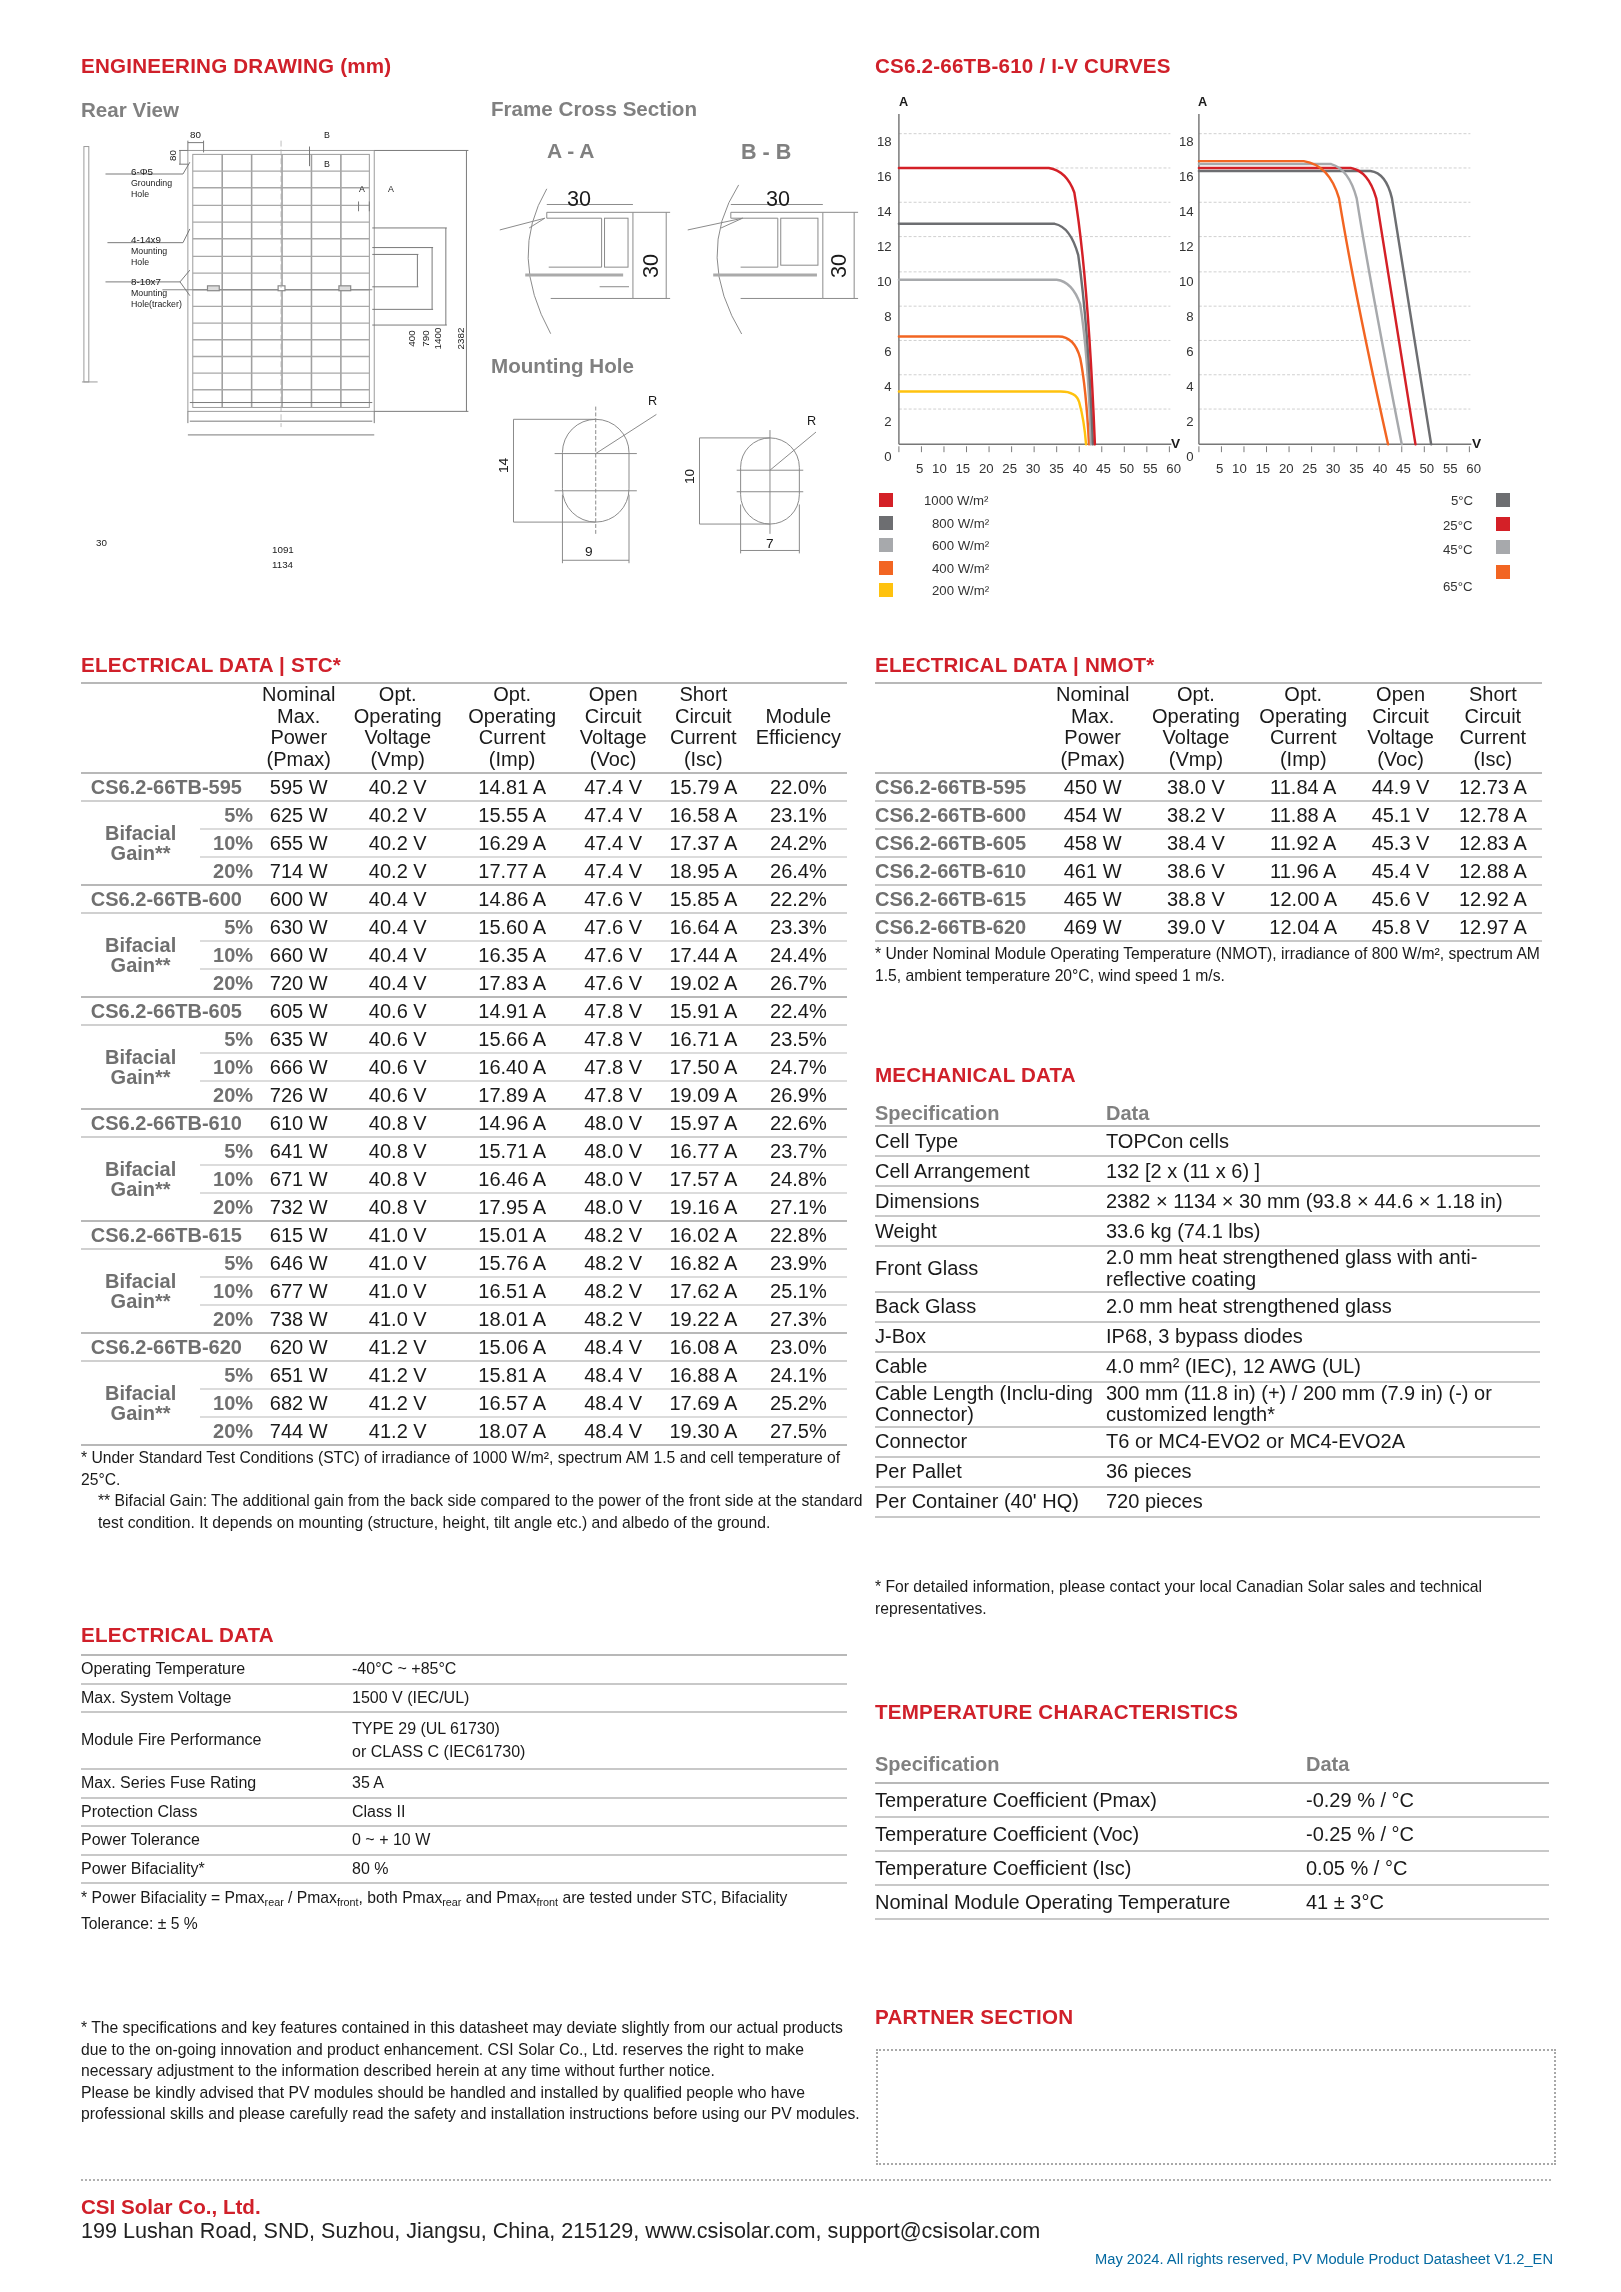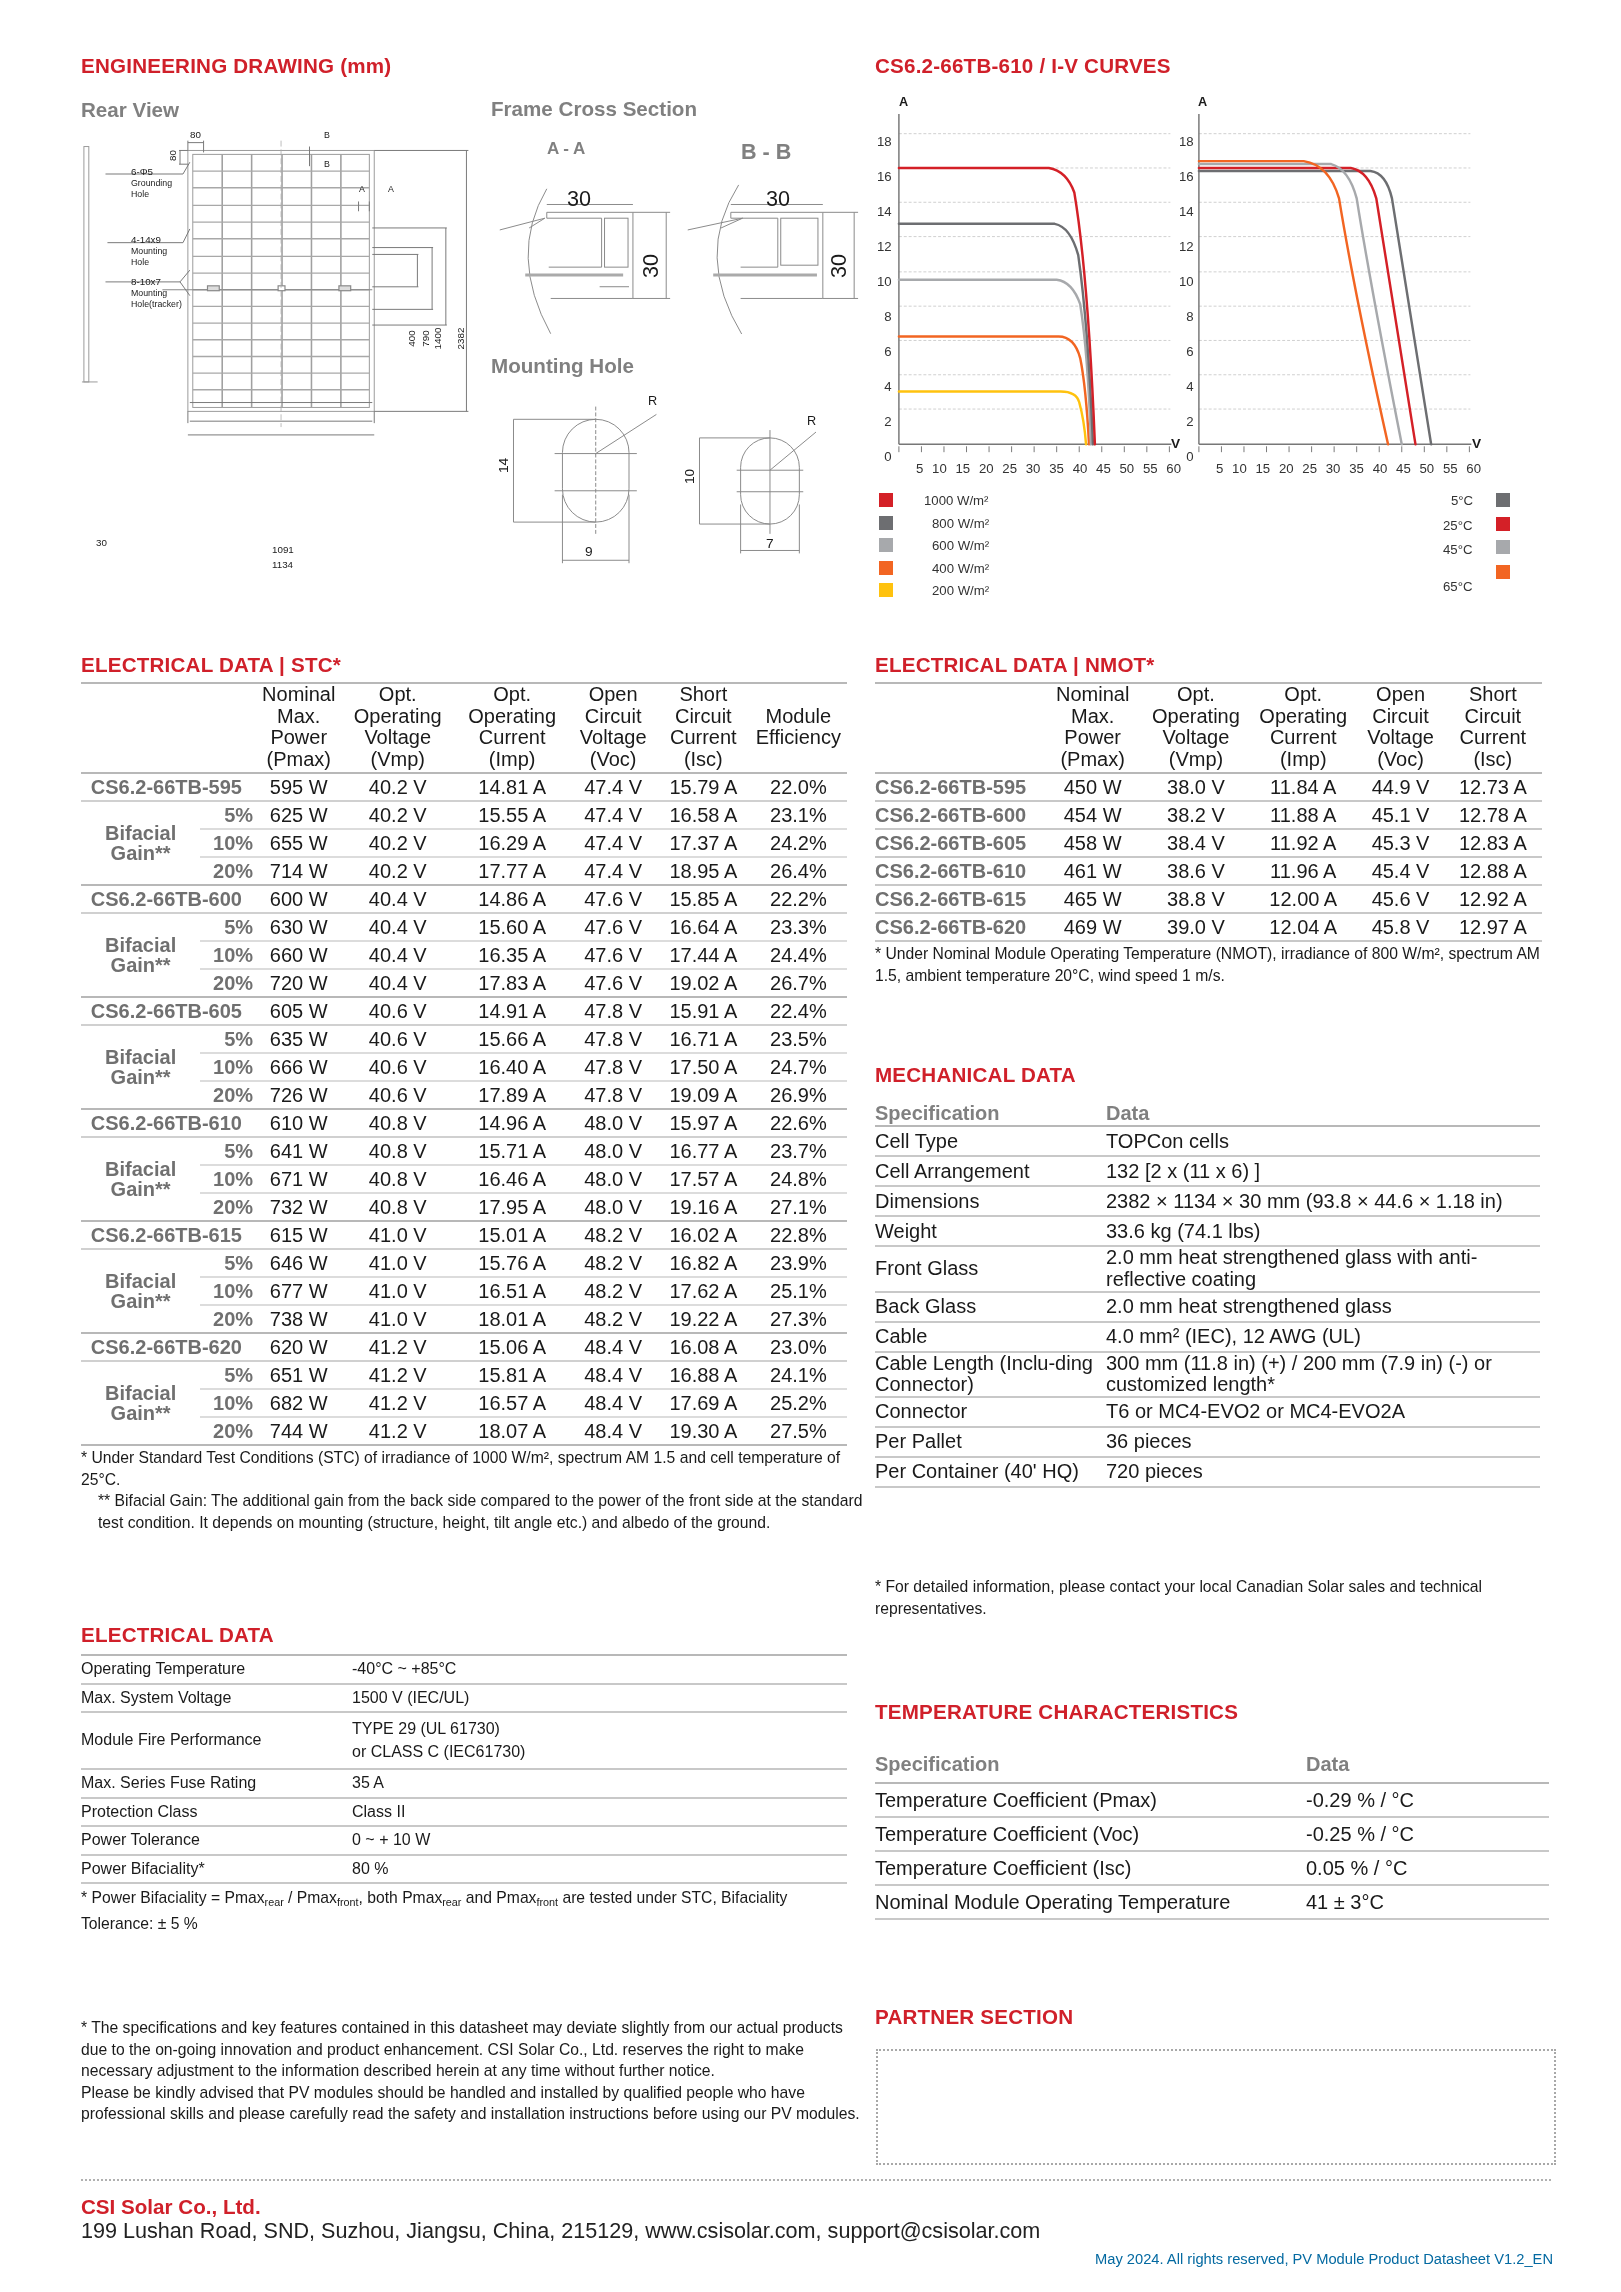--- a/index.html
+++ b/index.html
@@ -171,21 +171,21 @@
   <div style="font-size:8.8px">Hole(tracker)</div>
 </div>
 <div class="abs dim" style="left:403px; top:333px; font-size:9.8px; transform:rotate(-90deg);">400</div>
 <div class="abs dim" style="left:417px; top:333px; font-size:9.8px; transform:rotate(-90deg);">790</div>
 <div class="abs dim" style="left:427px; top:333px; font-size:9.8px; transform:rotate(-90deg);">1400</div>
 <div class="abs dim" style="left:450px; top:333px; font-size:9.8px; transform:rotate(-90deg);">2382</div>
 <div class="abs dim" style="left:272px; top:544px; font-size:9.8px;">1091</div>
 <div class="abs dim" style="left:272px; top:559px; font-size:9.8px;">1134</div>
 <div class="abs dim" style="left:96px; top:537px; font-size:9.8px;">30</div>
 
-<div class="gray-lbl" style="left:547px; top:139px; font-size:17px;">A - A</div>
+<div class="gray-lbl" style="left:547px; top:139px; font-size:21px;">A - A</div>
 <div class="gray-lbl" style="left:741px; top:139px; font-size:21.6px;">B - B</div>
 <svg class="abs" style="left:490px; top:167px;" width="372" height="167" viewBox="0 0 380 170">
   <g stroke="#888" fill="none" stroke-width="1">
 
     <path d="M 58 22 Q 18 90 62 170"></path>
     <path d="M 10 64 L 56 52 L 40 62"></path>
     <path d="M 58 46 L 146 46 L 146 134 L 62 134"></path>
     <path d="M 58 46 L 58 52 L 114 52 L 114 102 L 60 102"></path>
     <rect x="117" y="52" width="24" height="50"></rect>
     <line x1="36" y1="110" x2="136" y2="110" stroke-width="3" stroke="#aaa"></line>
@@ -831,20 +831,24 @@
       </tr>
       <tr class="two">
         <td class="k" style="white-space:normal">Front Glass</td>
         <td style="white-space:normal">2.0 mm heat strengthened glass with anti-reflective coating</td>
       </tr>
       <tr class="">
         <td class="k" style="">Back Glass</td>
         <td style="">2.0 mm heat strengthened glass</td>
       </tr>
       <tr class="">
+        <td class="k" style="">J-Box</td>
+        <td style="">IP68, 3 bypass diodes</td>
+      </tr>
+      <tr class="">
         <td class="k" style="">Cable</td>
         <td style="">4.0 mm² (IEC), 12 AWG (UL)</td>
       </tr>
       <tr class="two">
         <td class="k" style="white-space:normal">Cable Length (Inclu-ding Connector)</td>
         <td style="white-space:normal">300 mm (11.8 in) (+) / 200 mm (7.9 in) (-) or customized length*</td>
       </tr>
       <tr class="">
         <td class="k" style="">Connector</td>
         <td style="">T6 or MC4-EVO2 or MC4-EVO2A</td>

